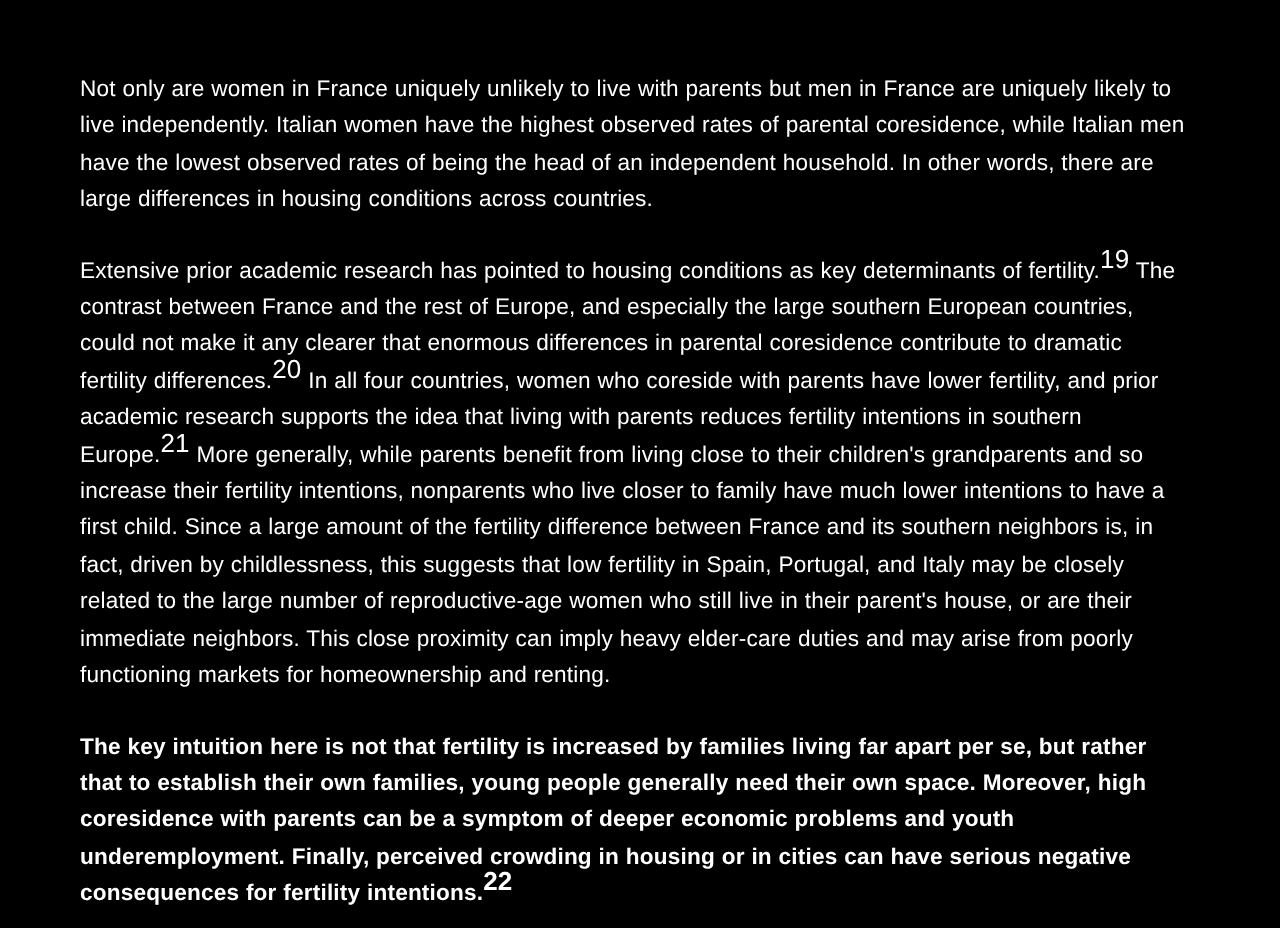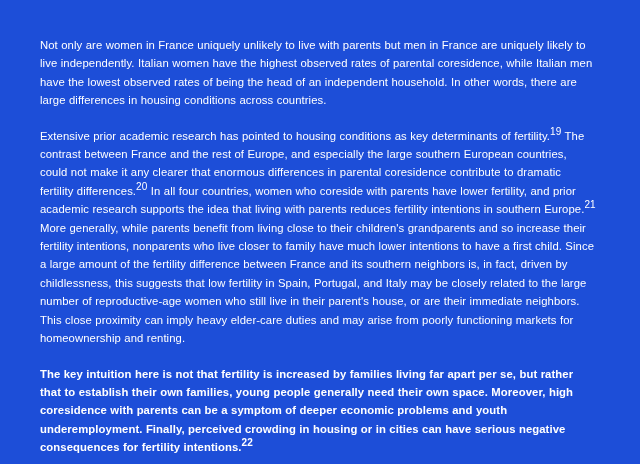--- a/index.html
+++ b/index.html
@@ -9,39 +9,39 @@
   body {
     width: 640px;
     height: 464px;
     background: #4179bd;
     font-family: "Liberation Sans", sans-serif;
     overflow: hidden;
   }
   #page {
     width: 640px;
     height: 464px;
-    background: #1d4ed8;
+    background: #000000;
     box-sizing: border-box;
     padding: 36px 44px 20px 40px;
   }
   .para {
     color: #ffffff;
     font-size: 11.3px;
     line-height: 18.4px;
     letter-spacing: 0.09px;
     text-align: left;
     margin: 0 0 17px 0;
     word-spacing: 0.15px;
   }
   .para:last-child {
     margin-bottom: 0;
     font-weight: bold;
   }
   sup {
-    font-size: 10px;
+    font-size: 13px;
     line-height: 0;
     vertical-align: super;
   }
 </style>
 </head>
 <body>
 
 <div id="page">
   <p class="para">Not only are women in France uniquely unlikely to live with parents but men in France are uniquely likely to live independently. Italian women have the highest observed rates of parental coresidence, while Italian men have the lowest observed rates of being the head of an independent household. In other words, there are large differences in housing conditions across countries.</p>
 

